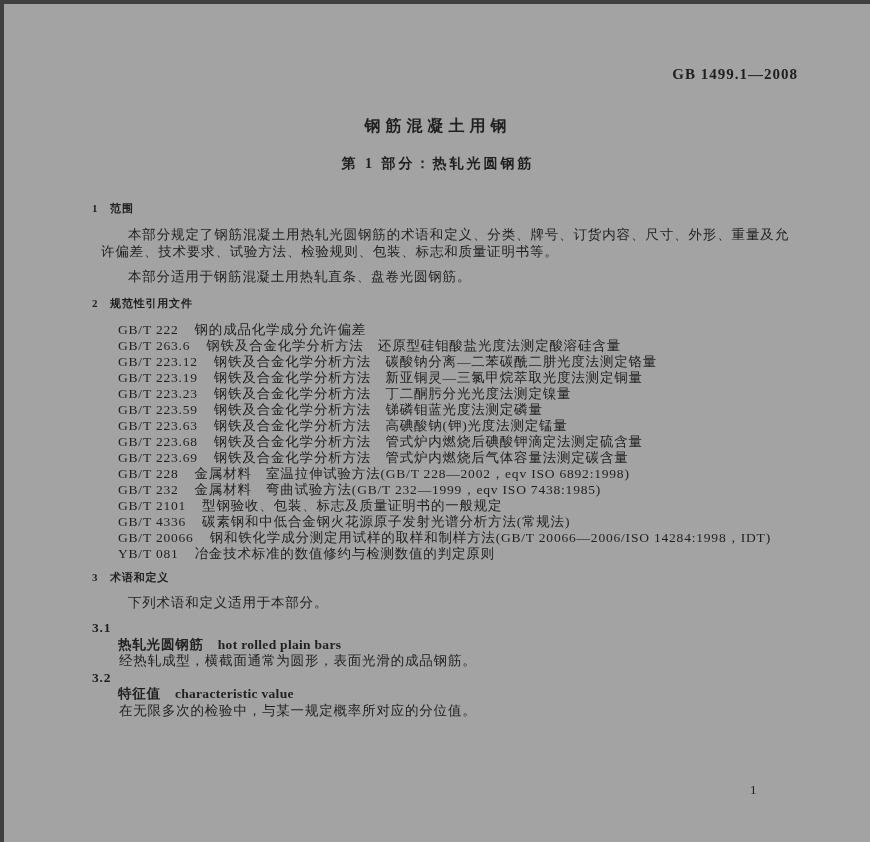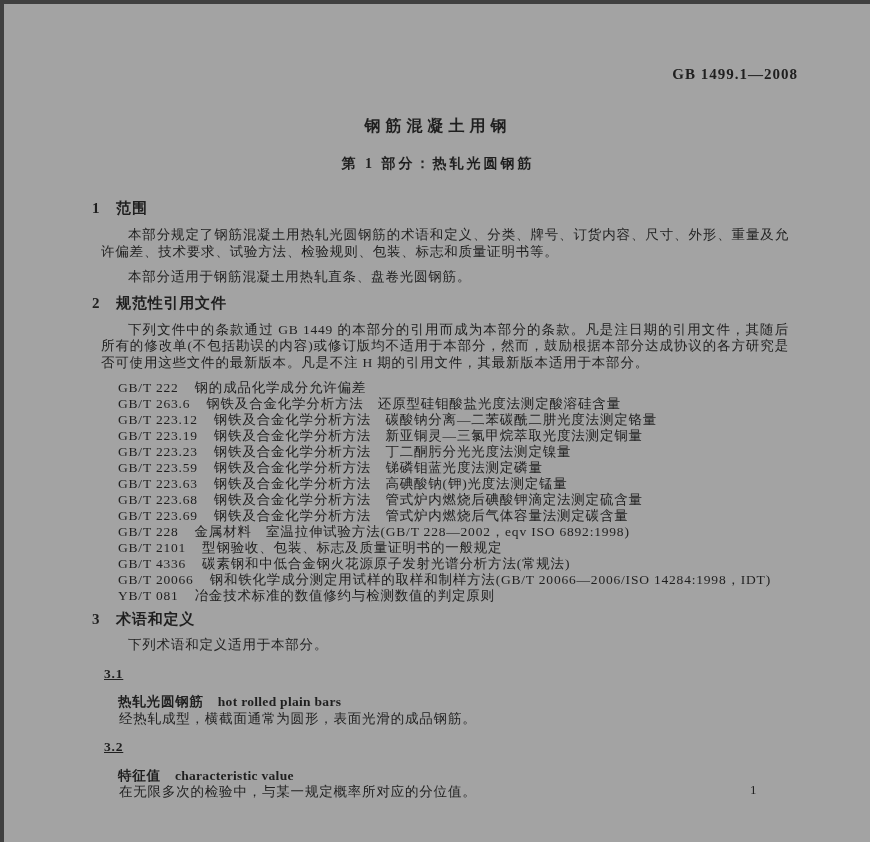--- a/index.html
+++ b/index.html
@@ -20,29 +20,29 @@
     position:absolute;top:112px;left:0;right:0;
     text-align:center;font-weight:bold;
   }
   .title-line1{font-size:16px;letter-spacing:5px;}
   .title-line2{font-size:14px;letter-spacing:3px;margin-top:18px;}
   .content{
     position:absolute;left:88px;top:196px;width:706px;
     font-size:13.5px;line-height:16.5px;letter-spacing:0.8px;
     text-align:justify;
   }
-  .sec-heading{font-size:15px;font-weight:bold;margin:0 0 10px 0;line-height:17px;}
+  .sec-heading{font-size:11px;font-weight:bold;margin:0 0 10px 0;line-height:17px;}
   .sec-heading.mt{}
   .sec-heading.mt2{margin-top:7px;margin-bottom:7px;}
   .body-p{margin:9px;text-indent:2em;}
   .ref-list{margin-top:4px;}
   .ref-item{text-indent:26px;line-height:16px;}
   .ref-code{margin-right:16px;white-space:nowrap;}
   .term-block{margin:0;}
-  .term-num{font-weight:bold;margin:12px;line-height:16.5px;text-decoration:underline;}
+  .term-num{font-weight:bold;margin:0;line-height:16.5px;}
   .term-head{font-weight:bold;margin:0;padding-left:26px;line-height:16.5px;}
   .term-name-en{margin-left:14px;letter-spacing:0.3px;}
   .term-def{margin:0;text-indent:2em;line-height:16.5px;}
   .page-number{
     position:absolute;top:778px;left:746px;
     font-size:13px;
   }
 </style>
 </head>
 <body>
@@ -56,33 +56,33 @@
     <div class="title-line2">第 1 部分：热轧光圆钢筋</div>
   </div>
 
   <div class="content">
 
     <h2 class="sec-heading">1　范围</h2>
     <p class="body-p">本部分规定了钢筋混凝土用热轧光圆钢筋的术语和定义、分类、牌号、订货内容、尺寸、外形、重量及允许偏差、技术要求、试验方法、检验规则、包装、标志和质量证明书等。</p>
     <p class="body-p">本部分适用于钢筋混凝土用热轧直条、盘卷光圆钢筋。</p>
 
     <h2 class="sec-heading mt">2　规范性引用文件</h2>
-    <p class="body-p">下列文件中的条款通过 GB 1449 的本部分的引用而成为本部分的条款。凡是注日期的引用文件，其随后所有的修改单(不包括勘误的内容)或修订版均不适用于本部分，然而，鼓励根据本部分达成协议的各方研究是否可使用这些文件的最新版本。凡是不注 H 期的引用文件，其最新版本适用于本部分。</p>
 
     <div class="ref-list">
         <div class="ref-item"><span class="ref-code">GB/T 222</span><span class="ref-title">钢的成品化学成分允许偏差</span></div>
         <div class="ref-item"><span class="ref-code">GB/T 263.6</span><span class="ref-title">钢铁及合金化学分析方法　还原型硅钼酸盐光度法测定酸溶硅含量</span></div>
         <div class="ref-item"><span class="ref-code">GB/T 223.12</span><span class="ref-title">钢铁及合金化学分析方法　碳酸钠分离—二苯碳酰二肼光度法测定铬量</span></div>
         <div class="ref-item"><span class="ref-code">GB/T 223.19</span><span class="ref-title">钢铁及合金化学分析方法　新亚铜灵—三氯甲烷萃取光度法测定铜量</span></div>
         <div class="ref-item"><span class="ref-code">GB/T 223.23</span><span class="ref-title">钢铁及合金化学分析方法　丁二酮肟分光光度法测定镍量</span></div>
         <div class="ref-item"><span class="ref-code">GB/T 223.59</span><span class="ref-title">钢铁及合金化学分析方法　锑磷钼蓝光度法测定磷量</span></div>
         <div class="ref-item"><span class="ref-code">GB/T 223.63</span><span class="ref-title">钢铁及合金化学分析方法　高碘酸钠(钾)光度法测定锰量</span></div>
         <div class="ref-item"><span class="ref-code">GB/T 223.68</span><span class="ref-title">钢铁及合金化学分析方法　管式炉内燃烧后碘酸钾滴定法测定硫含量</span></div>
         <div class="ref-item"><span class="ref-code">GB/T 223.69</span><span class="ref-title">钢铁及合金化学分析方法　管式炉内燃烧后气体容量法测定碳含量</span></div>
         <div class="ref-item"><span class="ref-code">GB/T 228</span><span class="ref-title">金属材料　室温拉伸试验方法(GB/T 228—2002，eqv ISO 6892:1998)</span></div>
+        <div class="ref-item"><span class="ref-code">GB/T 232</span><span class="ref-title">金属材料　弯曲试验方法(GB/T 232—1999，eqv ISO 7438:1985)</span></div>
         <div class="ref-item"><span class="ref-code">GB/T 2101</span><span class="ref-title">型钢验收、包装、标志及质量证明书的一般规定</span></div>
         <div class="ref-item"><span class="ref-code">GB/T 4336</span><span class="ref-title">碳素钢和中低合金钢火花源原子发射光谱分析方法(常规法)</span></div>
         <div class="ref-item"><span class="ref-code">GB/T 20066</span><span class="ref-title">钢和铁化学成分测定用试样的取样和制样方法(GB/T 20066—2006/ISO 14284:1998，IDT)</span></div>
         <div class="ref-item"><span class="ref-code">YB/T 081</span><span class="ref-title">冶金技术标准的数值修约与检测数值的判定原则</span></div>
       </div>
 
     <h2 class="sec-heading mt2">3　术语和定义</h2>
     <p class="body-p">下列术语和定义适用于本部分。</p>
 
     <div class="term-block">

